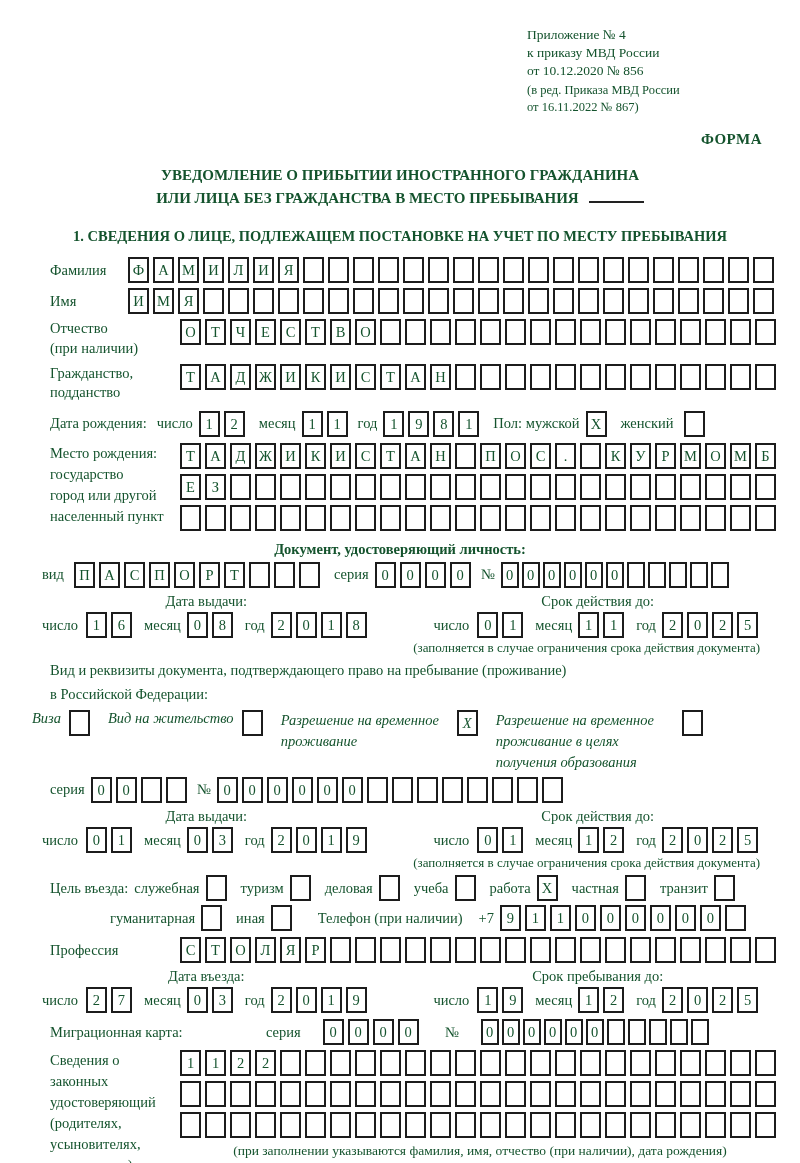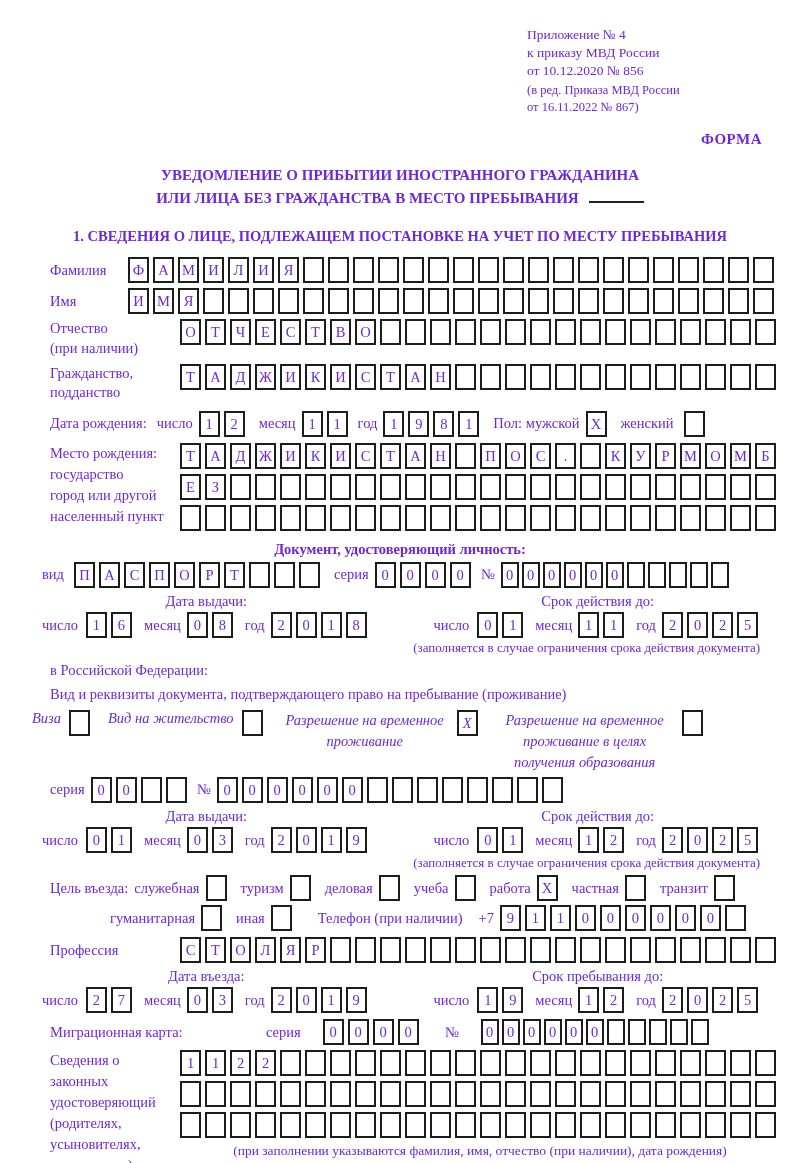--- a/index.html
+++ b/index.html
@@ -1,17 +1,17 @@
 <!DOCTYPE html>
 <html><head>
 <meta charset="utf-8">
 <style>
   html,body{margin:0;padding:0;background:#fff;}
   .page{position:relative;width:800px;height:1163px;background:#ffffff;overflow:hidden;
-        font-family:"Liberation Serif","DejaVu Serif",serif;color:#6d28d9;box-sizing:border-box;
+        font-family:"Liberation Serif","DejaVu Serif",serif;color:#14532d;box-sizing:border-box;
         padding-top:26px;}
   .hdr{margin-left:auto;margin-right:38px;width:235px;font-size:13.5px;line-height:1.32;}
   .hdr .sub{font-size:12.5px;margin-top:3px;line-height:1.3;}
   .forma{margin:16px 38px 0 auto;text-align:right;font-weight:bold;font-size:15px;letter-spacing:.5px;}
   .title{margin-top:16px;text-align:center;font-weight:bold;font-size:15px;line-height:1.55;}
   .title-underline{display:inline-block;width:55px;border-bottom:2px solid #222;height:12px;margin-left:10px;}
   .sec-heading{margin-top:18px;margin-bottom:12px;text-align:center;font-weight:bold;font-size:14.5px;}
   .row{display:flex;align-items:center;margin:0 0 5px 50px;font-size:14.5px;}
   .lblcol{flex:0 0 auto;}
   .lbl2line{line-height:1.35;}
@@ -27,21 +27,21 @@
   .center-bold{ text-align:center;font-weight:bold;font-size:14.5px;margin:2px 0 4px 0;}
   .dates{display:flex;margin:0 38px 0 42px;justify-content:space-between;}
   .dates .half{text-align:center;}
   .date-title{font-size:14.5px;line-height:1.2;margin-bottom:2px;font-weight:normal;}
   .date-fields{display:flex;align-items:center;font-size:14.5px;}
   .date-fields .lab{margin:0 6px 0 8px;}
   .note{font-size:13px;text-align:right;margin:2px 40px 4px 0;padding-left:40px;}
   .plain{margin:2px 0 2px 50px;font-size:14.5px;line-height:1.5;}
   .optrow{display:flex;align-items:flex-start;margin:4px 0 4px 32px;font-size:14.5px;font-style:italic;}
   .optrow .olabel{margin-right:8px;}
-  .optrow .wrap{display:inline-block;text-align:center;line-height:1.45;}
+  .optrow .wrap{display:inline-block;line-height:1.45;}
   .opt{display:flex;align-items:flex-start;margin-right:14px;}
   .purpose-row{display:flex;align-items:center;margin:2px 0 4px 50px;font-size:14.5px;flex-wrap:nowrap;}
   .purpose-row .pl{margin-right:6px;}
   .purpose-row .cells{margin-right:10px;}
   .rep-note{font-size:13.5px;text-align:center;margin-left:170px;width:600px;margin-top:2px;}
   .mr6{margin-right:6px;} .mr10{margin-right:10px;}
 </style>
 </head>
 <body>
 
@@ -396,22 +396,22 @@
             <span class="cell">2</span>
             <span class="cell">0</span>
             <span class="cell">2</span>
             <span class="cell">5</span>
           </span>
       </div>
     </div>
   </div>
   <div class="note">(заполняется в случае ограничения срока действия документа)</div>
 
+  <div class="plain">Вид и реквизиты документа, подтверждающего право на пребывание (проживание)</div>
   <div class="plain">в Российской Федерации:</div>
-  <div class="plain">Вид и реквизиты документа, подтверждающего право на пребывание (проживание)</div>
 
   <div class="optrow">
     <span class="opt">
       <span class="olabel">Виза</span>
       <span class="cells">
           <span class="cell"></span>
         </span>
     </span>
     <span class="opt">
       <span class="olabel">Вид на жительство</span>

